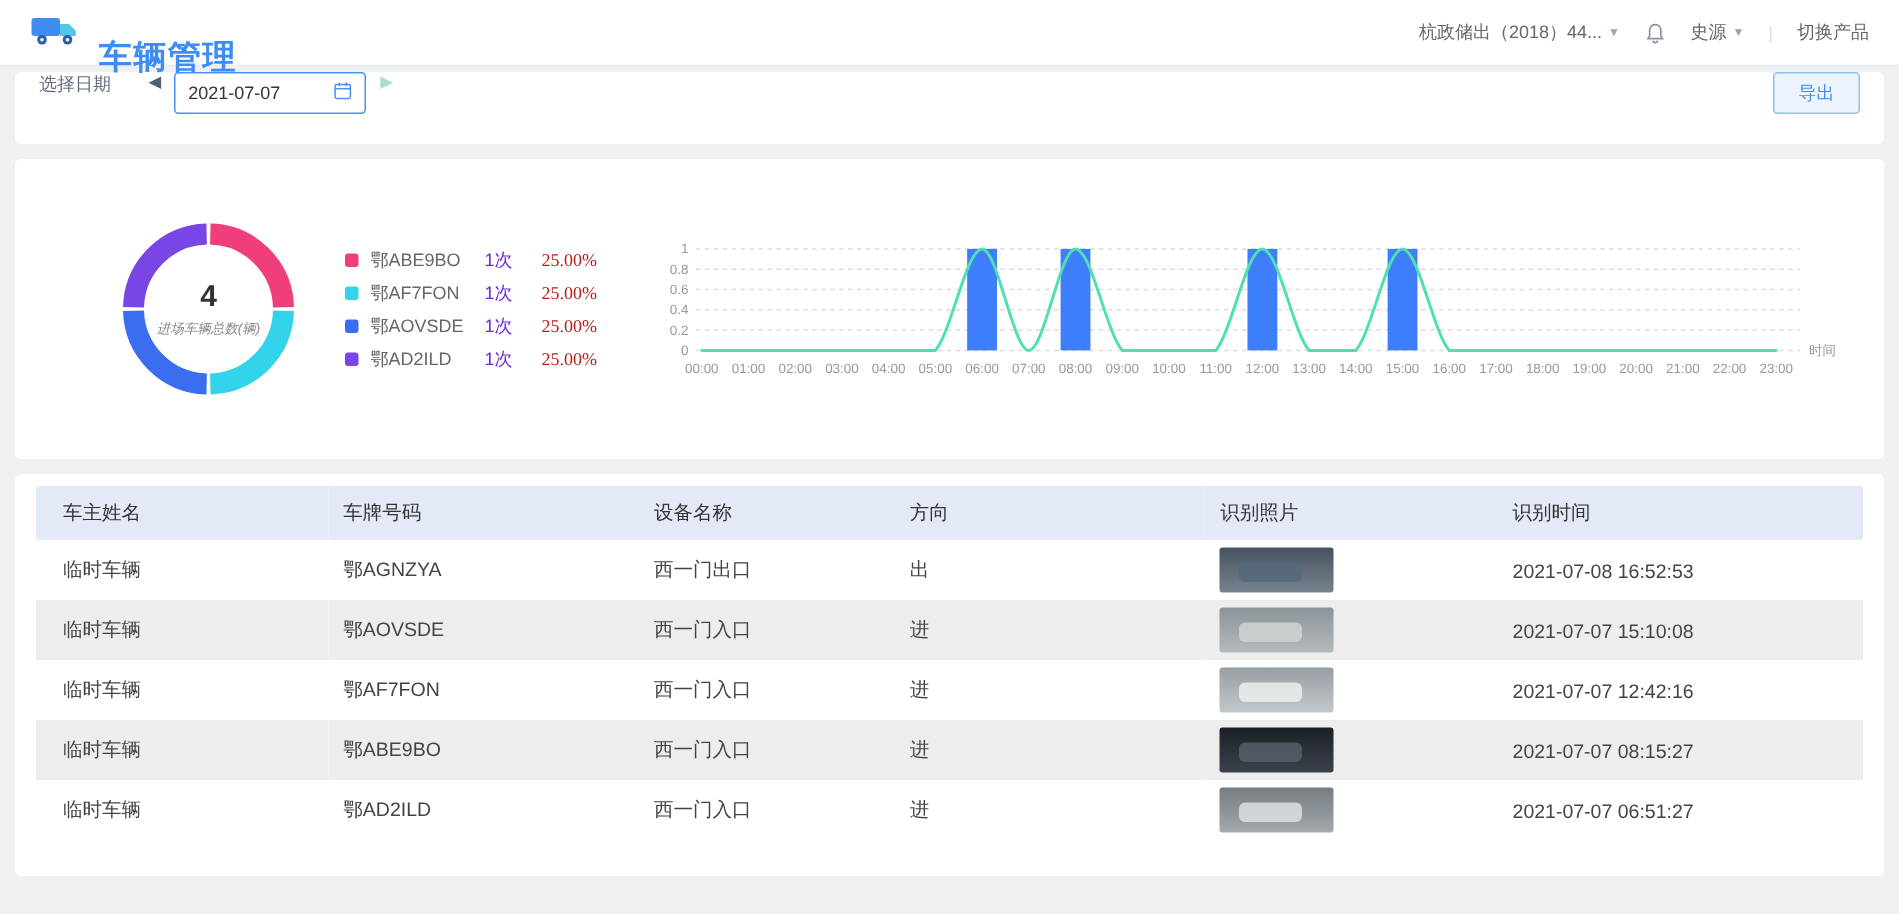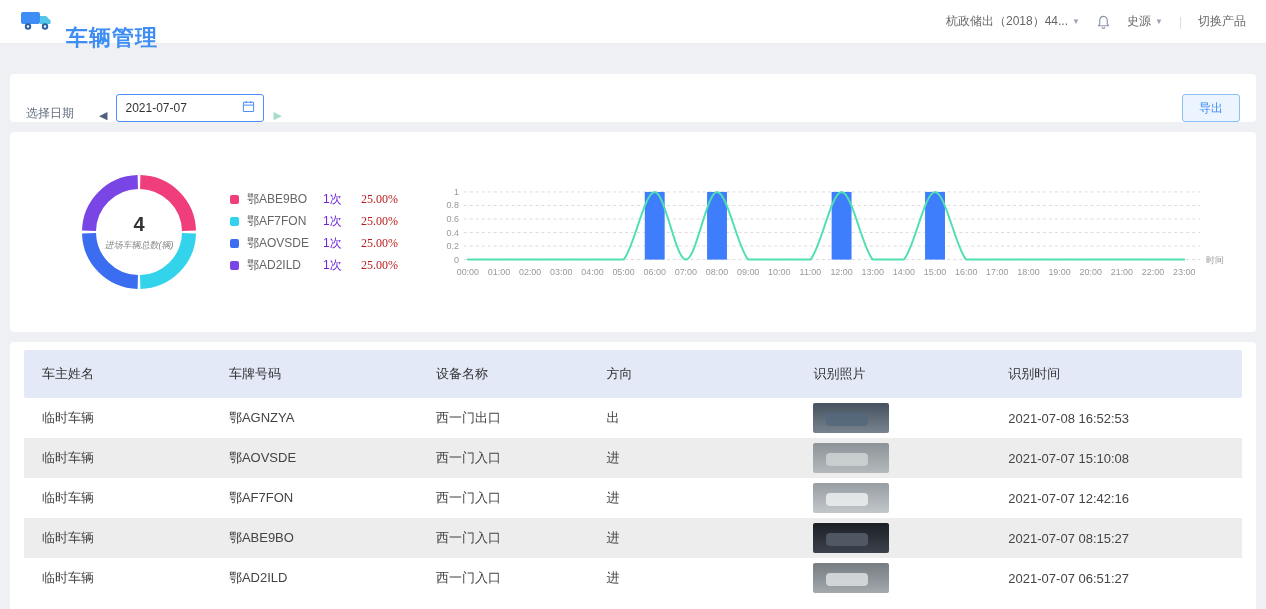--- a/index.html
+++ b/index.html
@@ -11,53 +11,53 @@
   .brand{display:flex;align-items:center;gap:12px;}
   .brand h1{font-size:22px;color:#3d8df5;font-weight:600;letter-spacing:1px;margin-top:32px;}
   .topbar-right{display:flex;align-items:center;gap:16px;color:#666;font-size:12px;}
   .tr-item{display:flex;align-items:center;cursor:pointer;}
   .caret{font-size:8px;color:#9aa3b5;margin-left:4px;}
   .divider{color:#ddd;}
 
   .card{background:#fff;border-radius:4px;margin:0 10px 10px;}
 
   
-  .filter-card{height:48px;display:flex;align-items:flex-end;padding:0 16px;margin-top:30px;}
+  .filter-card{height:48px;display:flex;align-items:flex-start;padding:0 16px;margin-top:4px;}
   .filter-label{color:#646e80;margin-right:16px;}
   .radio-group{display:flex;align-items:center;}
   .radio{display:flex;align-items:center;gap:5px;margin-right:18px;cursor:pointer;color:#666;}
   .radio .dot{width:13px;height:13px;border:1px solid #bfbfbf;border-radius:50%;background:#fff;position:relative;}
   .radio.selected .dot{border-color:#3d8df5;}
   .radio.selected .dot::after{content:'';position:absolute;left:2.5px;top:2.5px;right:2.5px;bottom:2.5px;background:#3d8df5;border-radius:50%;}
   .radio.selected .label{color:#3d8df5;}
   .nav-arrow{font-size:11px;cursor:pointer;margin:0 9px;}
   .nav-prev{color:#51607a;}
   .nav-next{color:#a9dcc9;}
-  .date-box{display:flex;align-items:center;justify-content:space-between;width:148px;height:28px;border:1px solid #4a90f8;border-radius:3px;padding:0 8px;color:#333;background:#fff;cursor:pointer;}
+  .date-box{display:flex;align-items:center;justify-content:space-between;width:128px;height:28px;border:1px solid #4a90f8;border-radius:3px;padding:0 8px;color:#333;background:#fff;cursor:pointer;}
   .export-btn{margin-left:auto;height:28px;padding:0 16px;background:#ecf5ff;border:1px solid #8cc0f8;border-radius:3px;color:#3d8df5;font-size:12px;cursor:pointer;}
 
   
   .chart-card{height:200px;display:flex;align-items:center;padding:0 28px;}
   .donut-wrap{position:relative;width:130px;height:130px;margin-left:36px;flex:none;}
   .donut-center{position:absolute;left:0;top:0;right:0;bottom:0;display:flex;flex-direction:column;align-items:center;justify-content:center;pointer-events:none;}
   .donut-num{font-size:20px;font-weight:700;color:#333;}
   .donut-label{font-size:9px;color:#888;margin-top:3px;white-space:nowrap;font-style:italic;}
   .legend{margin-left:26px;flex:none;}
   .legend-row{display:flex;align-items:center;height:22px;cursor:pointer;}
   .legend-swatch{width:9px;height:9px;border-radius:2px;margin-right:8px;flex:none;}
   .legend-name{width:76px;color:#666;}
   .legend-count{width:38px;color:#6d28d9;}
   .legend-pct{color:#b91c1c;font-family:Liberation Serif, serif;}
   .line-chart{flex:1;margin-left:34px;min-width:0;}
   .line-chart svg{width:100%;height:auto;display:block;}
 
   
   .table-card{padding:8px 14px 14px;min-height:268px;}
   table{width:100%;border-collapse:collapse;table-layout:fixed;}
-  thead th{background:#e3e9f6;height:48px;text-align:left;font-weight:400;color:#333;padding:0 10px;font-size:13px;}
+  thead th{background:#e3e9f6;height:36px;text-align:left;font-weight:400;color:#333;padding:0 10px;font-size:13px;}
   thead th:first-child{padding-left:18px;border-radius:2px 0 0 2px;}
   thead th:last-child{border-radius:0 2px 2px 0;}
   th:nth-child(1){width:16%;} th:nth-child(2){width:17%;} th:nth-child(3){width:14%;}
   th:nth-child(4){width:17%;} th:nth-child(5){width:16%;} th:nth-child(6){width:20%;}
   tbody td{height:40px;padding:0 10px;font-size:13px;color:#444;}
   tbody td:first-child{padding-left:18px;}
   tbody tr.alt{background:#ededed;}
   .photo{width:76px;height:30px;border-radius:2px;position:relative;overflow:hidden;cursor:pointer;}
   .car-blob{position:absolute;left:16%;top:32%;width:56%;height:44%;border-radius:4px;opacity:.85;}
 </style>

